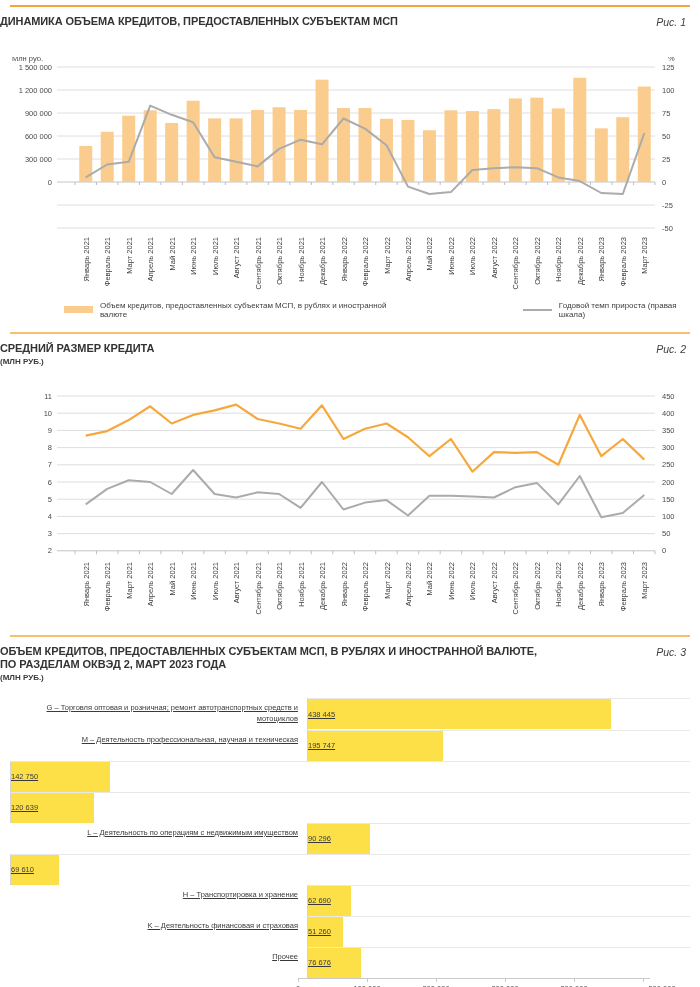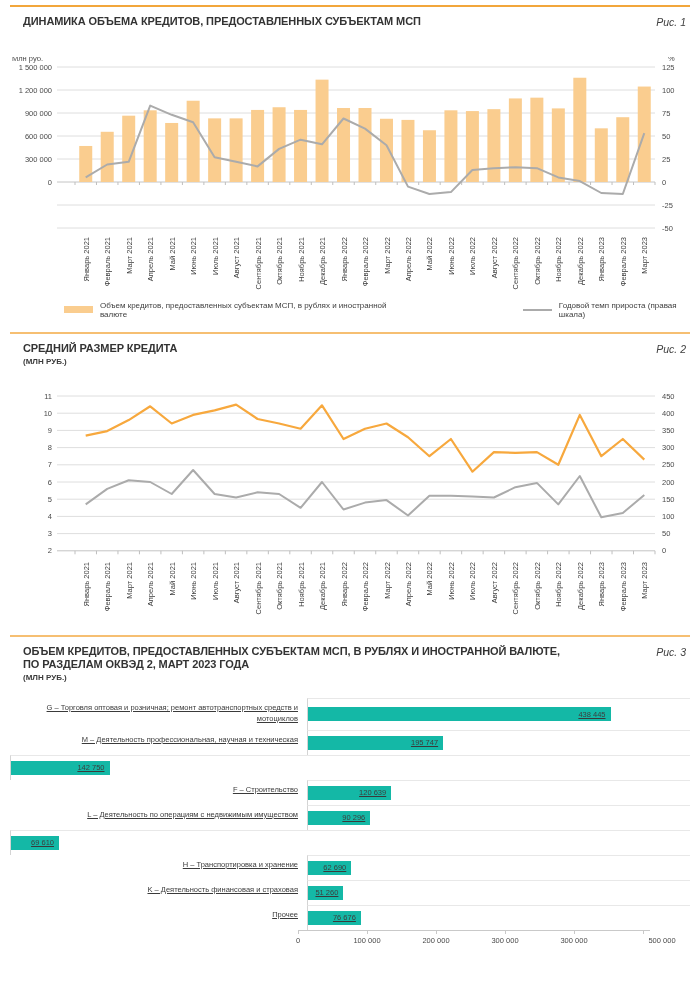--- a/index.html
+++ b/index.html
@@ -1,41 +1,41 @@
 <!DOCTYPE html>
 <html><head>
 <meta charset="utf-8">
 <style>
   html,body{margin:0;padding:0;background:#ffffff;}
   body{width:700px;font-family:"Liberation Sans","DejaVu Sans",sans-serif;color:#3a3a3a;}
   .page{width:700px;min-height:987px;background:#fff;overflow:hidden;}
   .top-rule{height:2px;background:#F2A63B;margin:5px 10px 0 10px;}
   .divider{height:2px;background:#F6BF72;margin:13px 10px 0 10px;}
-  .sec-head{display:flex;justify-content:space-between;align-items:flex-start;padding:8px 14px 0 23px;}
+  .sec-head{display:flex;justify-content:space-between;align-items:flex-start;padding:8px 14px 0 0;}
   .sec-title{font-size:11px;font-weight:700;letter-spacing:-0.1px;color:#333;line-height:1.25;margin:0;text-transform:uppercase;}
   .sec-subtitle{font-size:8px;font-weight:700;color:#3a3a3a;margin-top:1px;text-transform:uppercase;}
   .fig-label{font-style:italic;font-size:10.5px;color:#3f3f3f;white-space:nowrap;padding-top:1px;}
   svg.chart{display:block;}
   svg text{font-family:"Liberation Sans","DejaVu Sans",sans-serif;font-size:7.5px;fill:#4a4a4a;}
   .xlabels{position:relative;height:62px;}
   .xlabels span{position:absolute;top:2px;white-space:nowrap;font-size:7.5px;color:#3d3d3d;
     transform:rotate(-90deg) translateX(-100%);transform-origin:0 0;line-height:9px;}
   .legend{display:flex;align-items:center;font-size:8px;color:#3d3d3d;margin-top:4px;}
   .legend .item{display:flex;align-items:center;}
   .legend .swatch{display:inline-block;margin-right:7px;}
   .legend.l1{padding-left:64px;}
   .legend.l1 .item+.item{margin-left:118px;}
   .legend.l2{padding-left:96px;}
   .legend.l2 .item+.item{margin-left:76px;}
   
   .c3-rows{margin:16px 10px 0 10px;text-decoration:underline;}
   .c3-row{display:flex;align-items:stretch;}
   .c3-label{width:288px;padding:5px 9px 5px 0;text-align:right;font-size:7.5px;color:#3a3a3a;line-height:1.45;}
   .c3-track{flex:1;display:flex;align-items:center;border-top:1px solid #e8e8e8;border-left:1px solid #d4d4d4;min-height:24px;}
-  .c3-bar{height:14px;background:#14b8a6;position:relative;display:flex;align-items:center;justify-content:flex-end;}
+  .c3-bar{height:30px;background:#fde047;position:relative;display:flex;align-items:center;}
   .c3-bar span{font-size:7.5px;color:#3d3d3d;padding-right:5px;white-space:nowrap;}
   .c3-axis{position:relative;margin-left:298px;height:20px;}
   .c3-axis-line{position:absolute;left:0;top:0;width:352px;border-top:1px solid #c9c9c9;}
   .c3-tick{position:absolute;top:0;width:1px;height:4px;background:#c9c9c9;}
   .c3-tick-label{position:absolute;top:6px;transform:translateX(-50%);font-size:7.5px;color:#4a4a4a;white-space:nowrap;}
 </style>
 </head>
 <body>
 
 <div class="page">
@@ -302,21 +302,20 @@
           </div>
         </div>
         <div class="c3-row">
           <div class="c3-track">
             <div class="c3-bar" style="width: 98.5px;">
               <span>142 750</span>
             </div>
           </div>
         </div>
         <div class="c3-row">
-          <div class="c3-label">F – Строительство</div>
           <div class="c3-track">
             <div class="c3-bar" style="width: 83.2px;">
               <span>120 639</span>
             </div>
           </div>
         </div>
         <div class="c3-row">
           <div class="c3-label">L – Деятельность по операциям с недвижимым имуществом</div>
           <div class="c3-track">
             <div class="c3-bar" style="width: 62.3px;">

